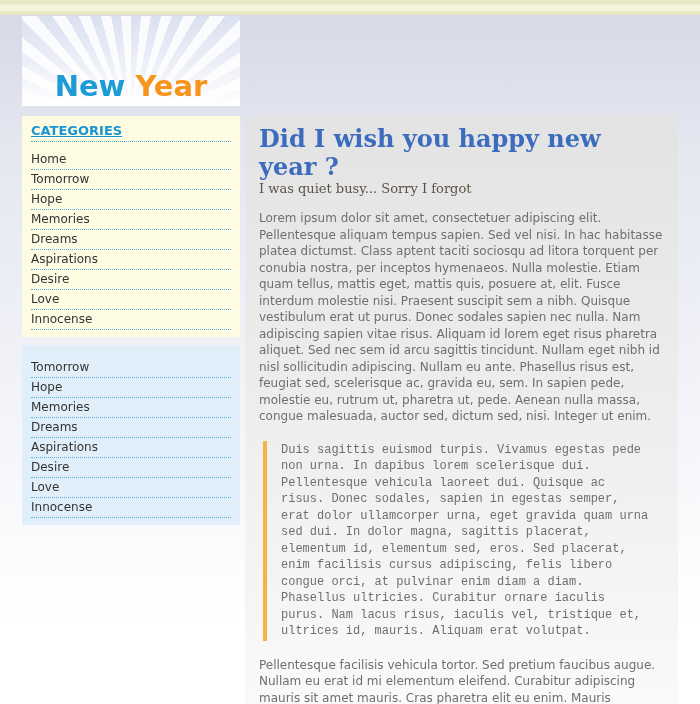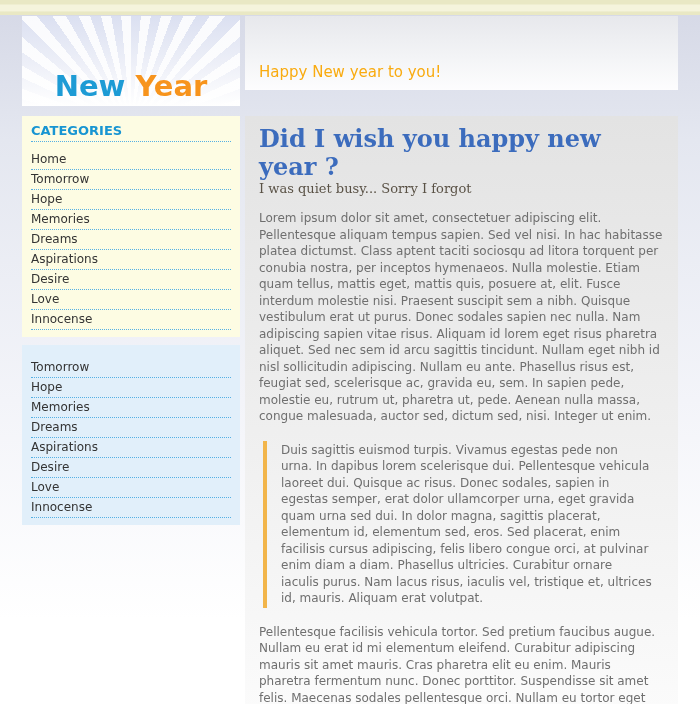--- a/index.html
+++ b/index.html
@@ -32,21 +32,21 @@
     background:linear-gradient(180deg,#e7e8ec 0%,#f3f4f6 55%,#fdfdfe 100%);
   }
   .tagline { position:absolute; bottom:9px; left:14px; font-size:15px; color:#f9ab10; }
   .content-row { display:flex; align-items:flex-start; margin-top:10px; }
   .sidebar { width:218px; flex:none; }
   .side-section { padding:5px 9px 7px; }
   .side-section.categories { background:#fdfce3; }
   .side-section.resolutions { background:#e1effa; margin-top:8px; }
   .side-section h2 {
     font-size:13px; font-weight:bold; color:#1895d2;
-    padding:2px 0 3px; border-bottom:1px dotted #55b0e4;
+    padding:2px 0 3px; border-bottom:1px dotted #55b0e4;text-decoration:underline;
   }
   .side-section ul { list-style:none;margin-top:8px; }
   .side-section li {
     font-size:12px; color:#333333; padding:2px 0 3px;
     border-bottom:1px dotted #55b0e4; cursor:pointer;
   }
   .main {
     width:433px; margin-left:5px; min-height:555px;
     background:linear-gradient(180deg,#e3e3e3 0%,#efefef 45%,#fbfbfb 85%,#fdfdfd 100%);
     padding:9px 14px 28px;
@@ -56,36 +56,33 @@
     font-weight:bold; font-size:24px; color:#3c6cbd; line-height:1.15;
   }
   .subtitle {
     font-family:"DejaVu Serif","Liberation Serif",serif;
     font-size:13px; color:#5a5246; margin:1px 0 14px;
   }
   .main p { font-size:12px; color:#6f6f6f; line-height:16.5px; margin:14px 0; }
   .main blockquote {
     margin:16px 0 16px 4px; padding:1px 12px 1px 14px;
     border-left:4px solid #f2b54a;
-    font-size:12px; color:#6f6f6f; line-height:16.5px;
+    font-size:12px; color:#6f6f6f; line-height:16.5px;font-family:Liberation Mono, monospace;
   }
 </style>
 </head>
 <body>
 
 <div class="topstrip"></div>
 
 <div class="container">
 
   <div class="header-row">
     <div class="logo-box">
       <div class="logo-text"><span class="logo-w1">New</span> <span class="logo-w2">Year</span></div>
-    </div>
-    <div class="header-right">
-      <div class="tagline">Happy New year to you!</div>
     </div>
   </div>
 
   <div class="content-row">
 
     <div class="sidebar">
       <div class="side-section categories">
         <h2>CATEGORIES</h2>
         <ul>
             <li>Home</li>

